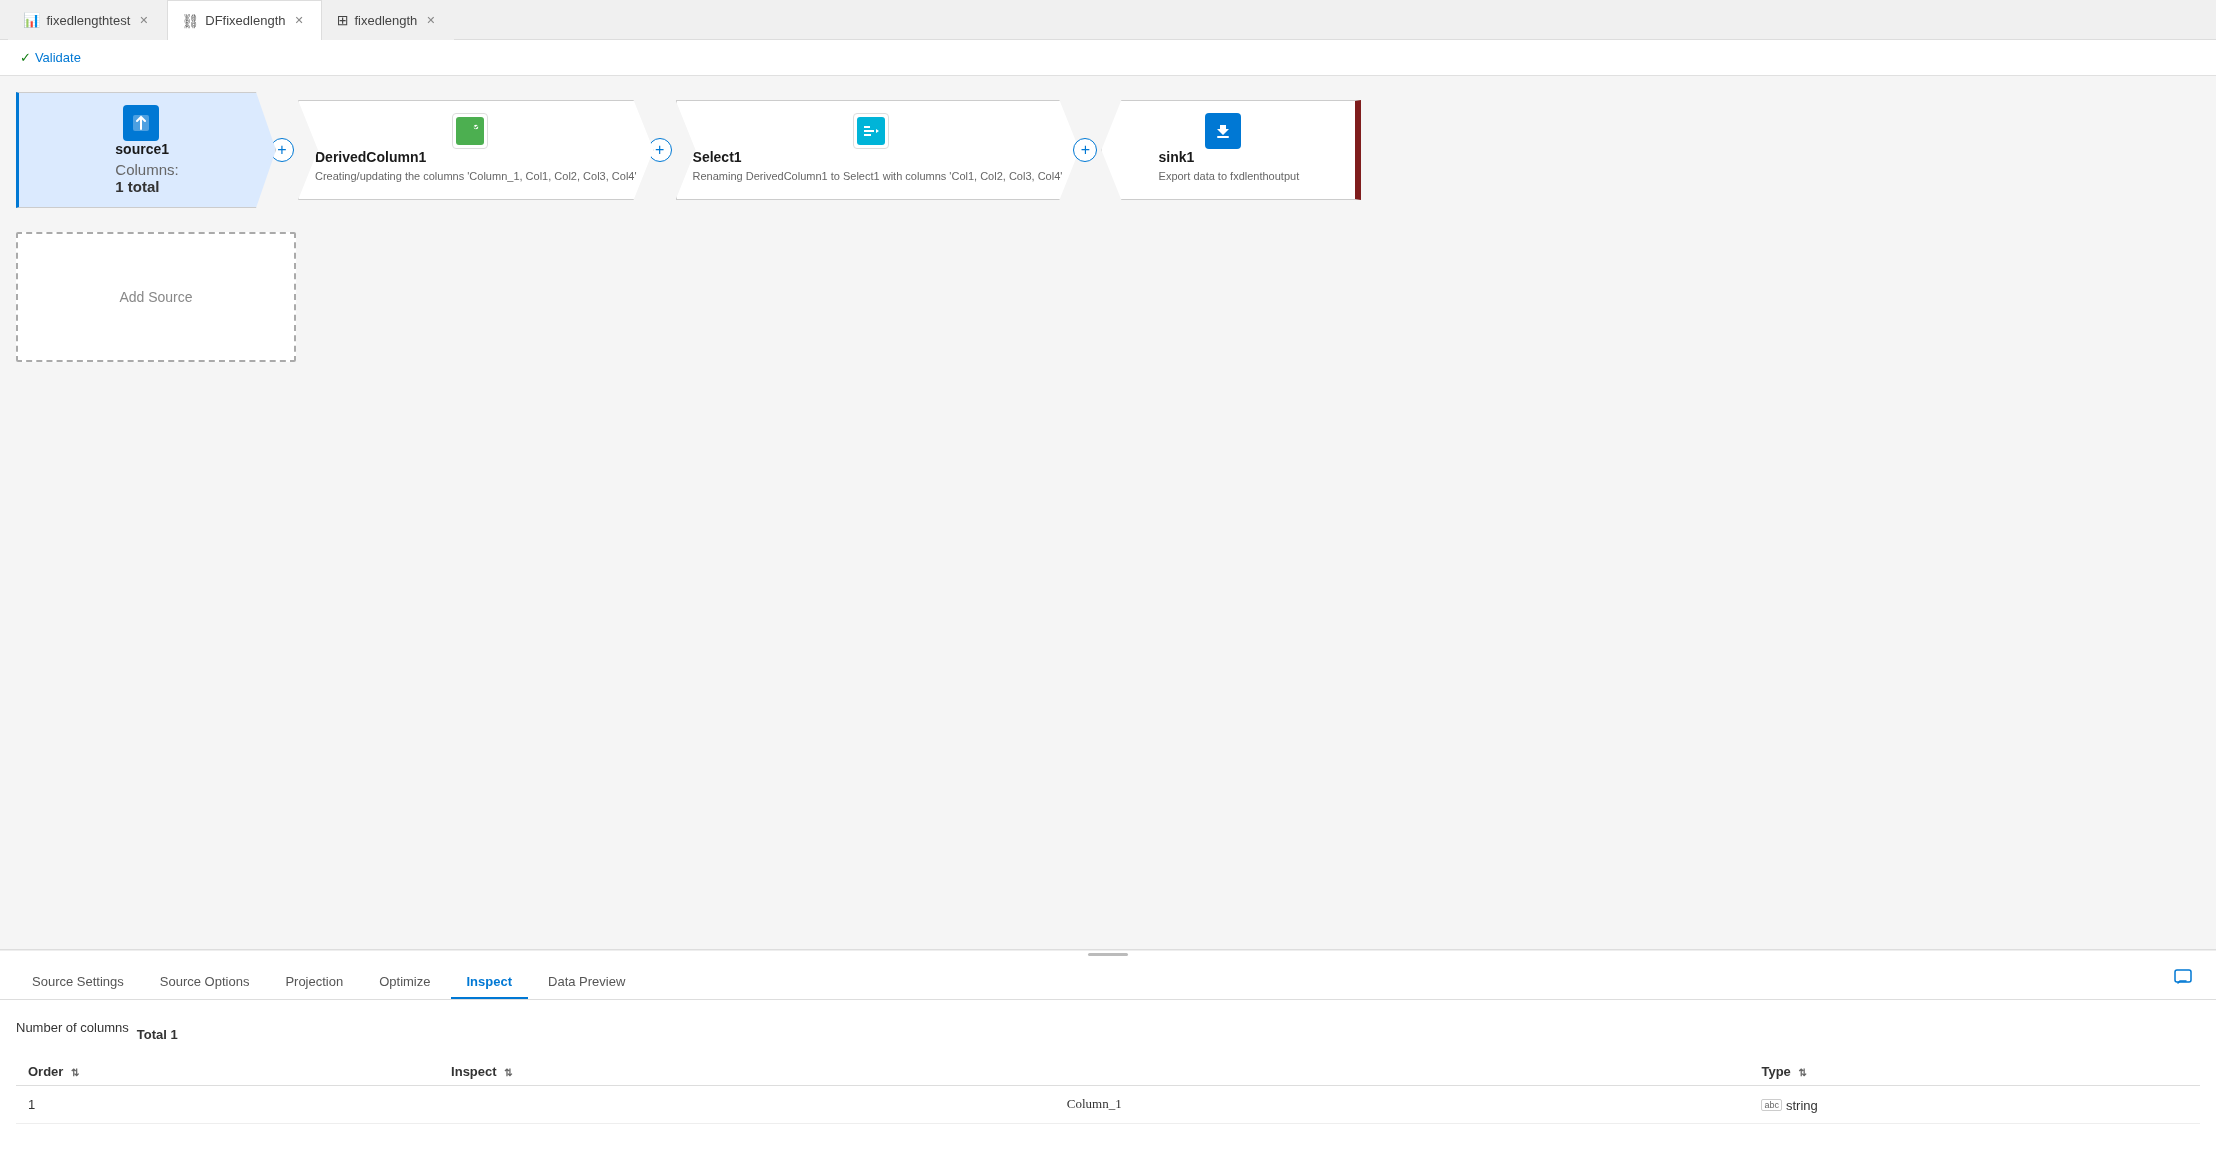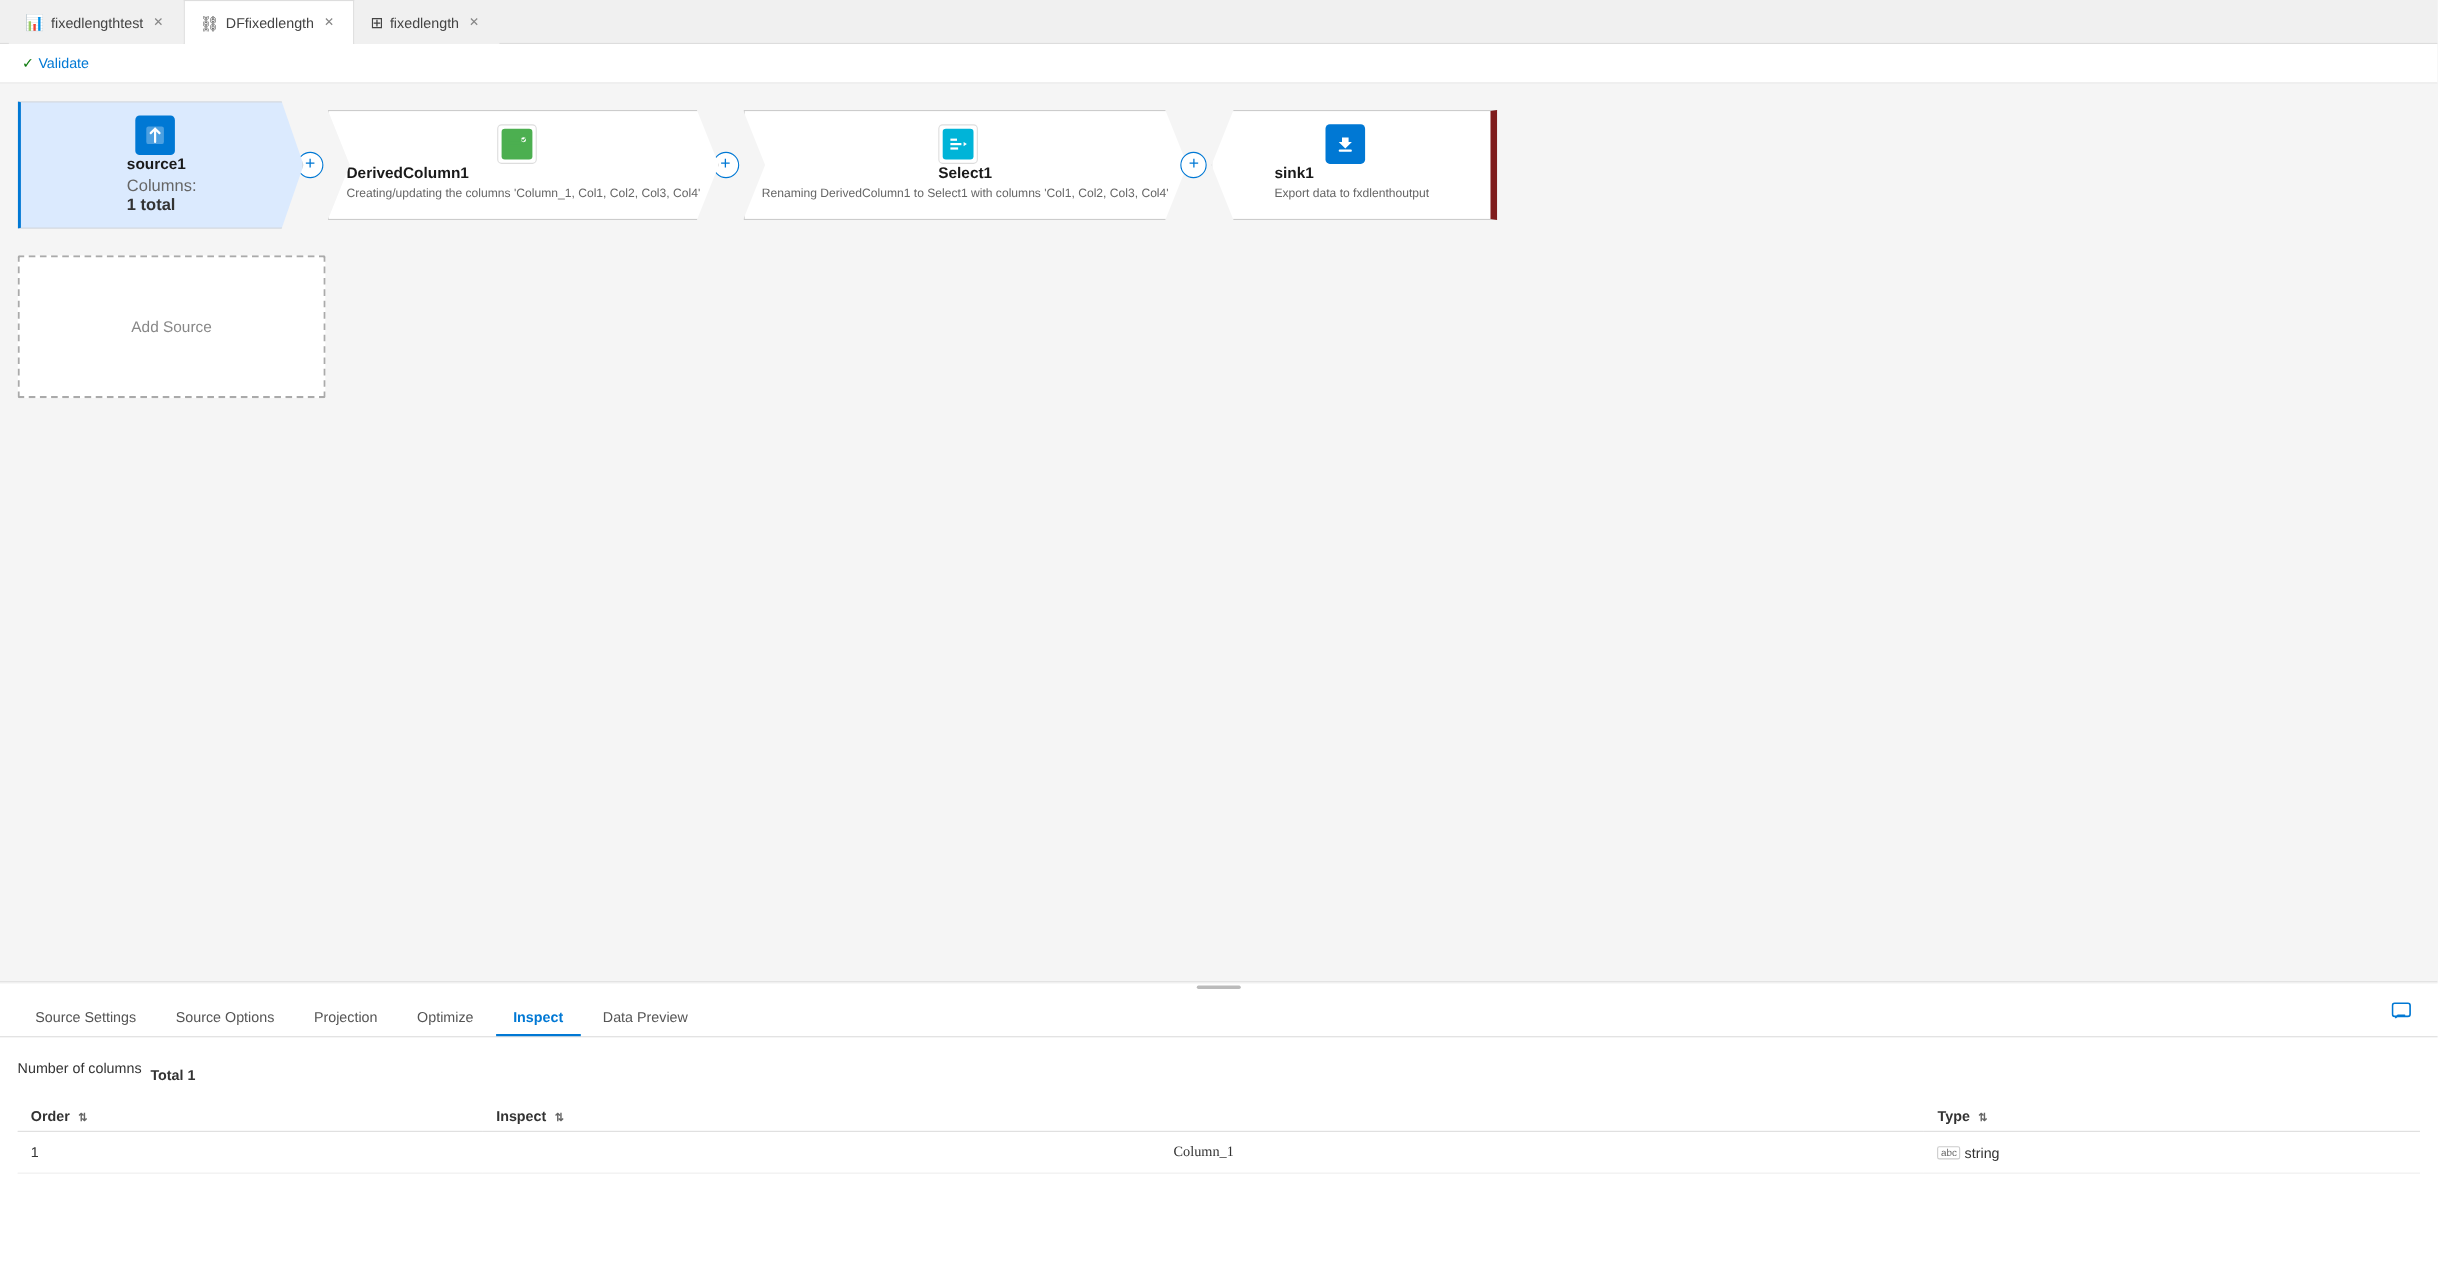--- a/index.html
+++ b/index.html
@@ -175,21 +175,21 @@
     }
 
     
     .bottom-panel {
       background: #fff;
       border-top: 1px solid #ddd;
       position: fixed;
       bottom: 0;
       left: 0;
       right: 0;
-      height: 272px;
+      height: 215px;
     }
 
     
     .bottom-tabs {
       display: flex;
       align-items: flex-end;
       border-bottom: 1px solid #ddd;
       padding: 0 16px;
       height: 42px;
       gap: 4px;
@@ -357,21 +357,21 @@
         </div>
       </div>
       <div class="node-content">
         <div class="node-title">DerivedColumn1</div>
         <div class="node-desc">Creating/updating the columns 'Column_1, Col1, Col2, Col3, Col4'</div>
       </div>
     </div>
 
     <button class="add-btn">+</button>
 
-    <div class="pipeline-node" style="min-width:280px; margin-right:-10px; z-index:2; background:#fff;text-align:center;">
+    <div class="pipeline-node" style="min-width:280px; margin-right:-10px; z-index:2; background:#fff;">
       <div class="node-icon derived-icon">
         <div style="width:28px;height:28px;background:#00b4d8;border-radius:3px;display:flex;align-items:center;justify-content:center;">
           <svg width="18" height="18" viewBox="0 0 18 18">
               <rect x="2" y="4" width="6" height="2" fill="white"></rect>
               <rect x="2" y="8" width="10" height="2" fill="white"></rect>
               <rect x="2" y="12" width="7" height="2" fill="white"></rect>
               <path d="M14 7l3 2-3 2" fill="white"></path>
             </svg>
         </div>
       </div>

